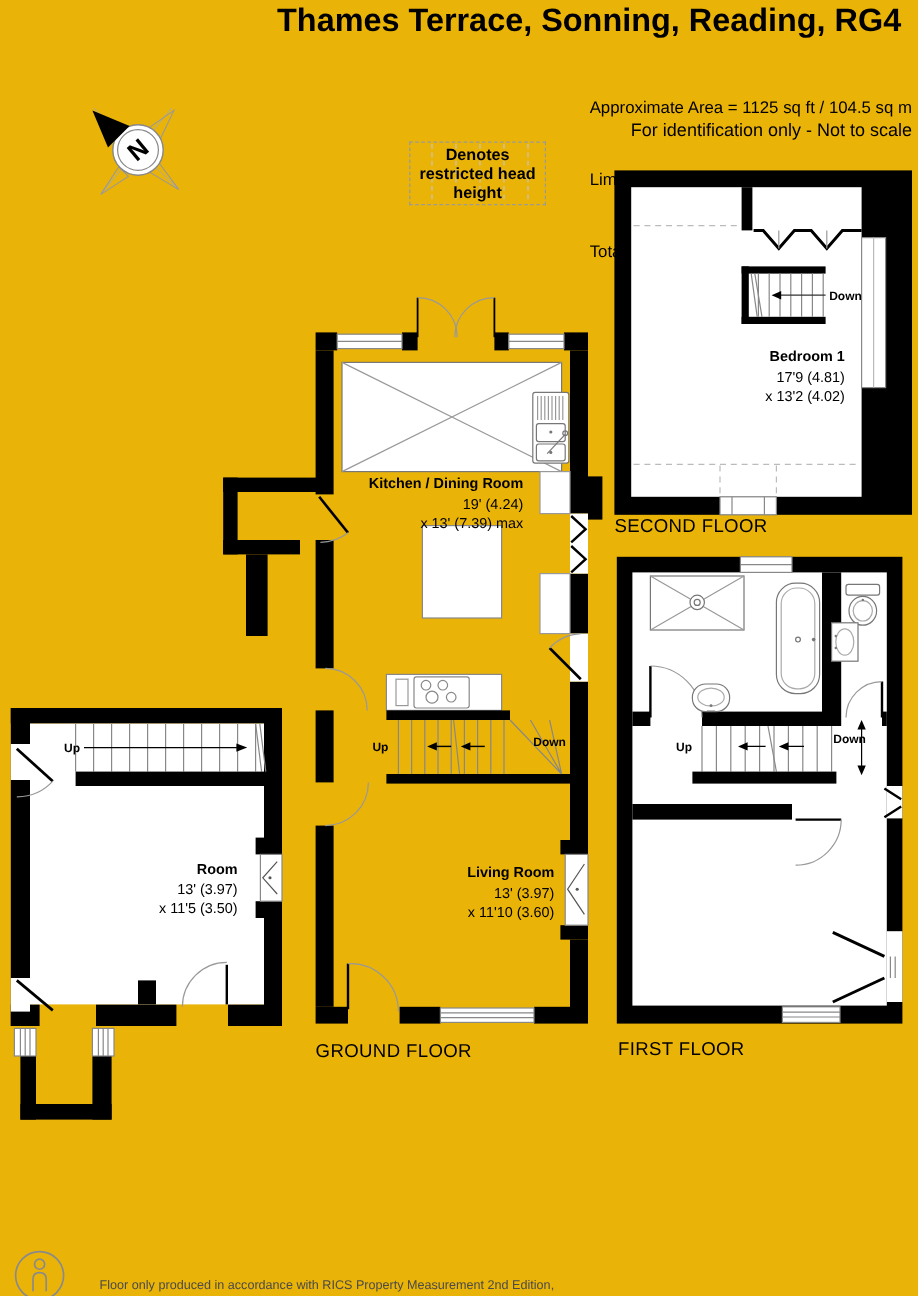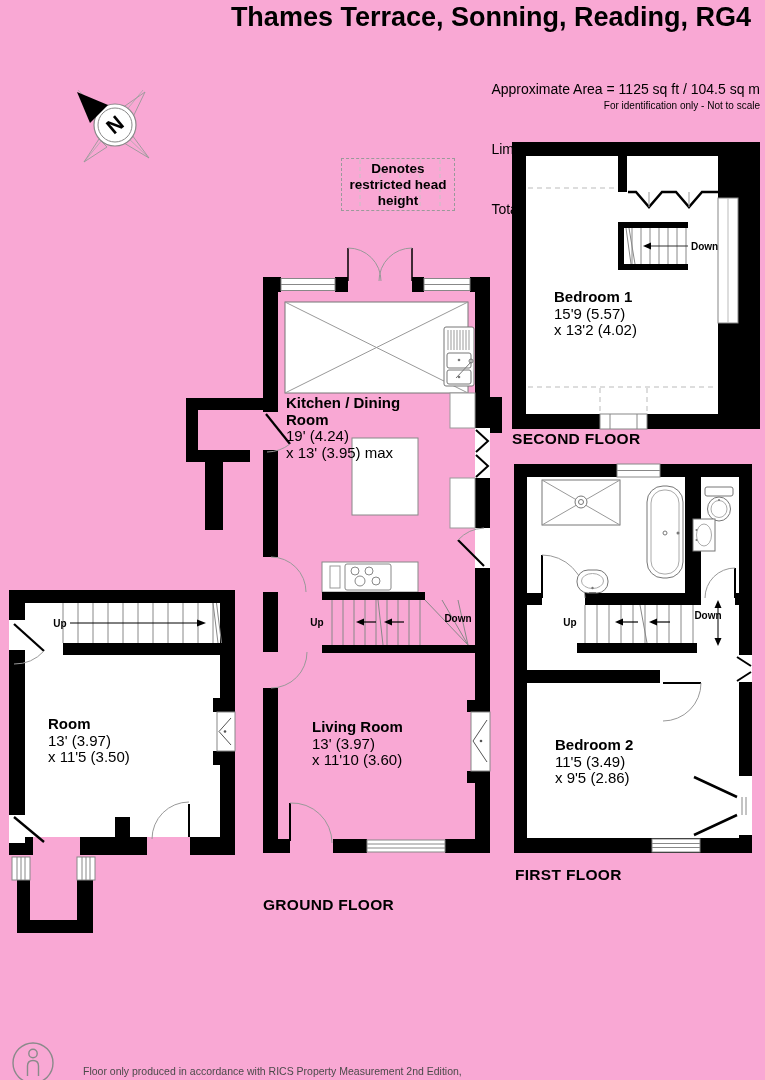--- a/index.html
+++ b/index.html
@@ -1,28 +1,28 @@
 <!DOCTYPE html>
 <html><head>
 <meta charset="utf-8">
 <style>
   html,body{margin:0;padding:0;background:#fff;}
-  .page{position:relative;width:765px;height:1080px;background:#f9a8d4;overflow:hidden;
+  .page{position:relative;width:765px;height:1080px;background:#eab308;overflow:hidden;
         font-family:"Liberation Sans",sans-serif;color:#000;}
   .abs{position:absolute;}
   .title{top:2px;right:14px;font-size:27px;font-weight:bold;white-space:nowrap;}
   .arealines{top:39px;right:5px;text-align:left;font-size:14px;line-height:20px;white-space:pre;}
-  .disclaimer{top:100px;right:5px;font-size:10px;}
-  .legend{left:341px;top:118px;width:114px;height:53px;border:1px dashed #9a9a9a;box-sizing:border-box;margin-top:40px;}
+  .disclaimer{top:100px;right:5px;font-size:15px;}
+  .legend{left:341px;top:118px;width:114px;height:53px;border:1px dashed #9a9a9a;box-sizing:border-box;}
   .legend .bars{position:absolute;inset:0;}
   .legend .txt{position:absolute;inset:0;display:flex;align-items:center;justify-content:center;
                text-align:center;font-size:13.5px;font-weight:bold;line-height:16px;padding:0 4px;}
-  .roomlbl{text-align:left;font-size:15px;line-height:16.5px;width:150px;}
+  .roomlbl{text-align:right;font-size:12px;line-height:16.5px;width:150px;}
   .roomlbl .nm{font-weight:bold;}
-  .floorcap{font-size:15.5px;font-weight:bold;letter-spacing:.3px;white-space:nowrap;}
+  .floorcap{font-size:15.5px;font-weight:normal;letter-spacing:.3px;white-space:nowrap;}
   .footer-txt{left:83px;top:1037px;font-size:10.5px;line-height:13.8px;color:#4a4a4a;white-space:pre;}
   svg{display:block;}
   svg text{font-family:"Liberation Sans",sans-serif;}
 </style>
 </head>
 <body>
 
 <div class="page">
 
   <div class="abs title">Thames Terrace, Sonning, Reading, RG4</div>
@@ -73,21 +73,21 @@
 
     <path d="M528 188 H616" stroke="#bbb" stroke-width="1" stroke-dasharray="5 4" fill="none"></path>
     <path d="M528 387 H716" stroke="#bbb" stroke-width="1" stroke-dasharray="5 4" fill="none"></path>
     <path d="M600 388 V412 M647 388 V412" stroke="#bbb" stroke-width="1" stroke-dasharray="5 4" fill="none"></path>
 
     <rect x="600" y="414" width="47" height="15" fill="#fff" stroke="#888" stroke-width="1"></rect>
     <path d="M610 414 V429 M637 414 V429" stroke="#888" stroke-width="1"></path>
   </svg>
   <div class="abs roomlbl" style="left:554px;top:289px">
     <div class="nm">Bedroom 1</div>
-    <div>15'9 (5.57)</div>
+    <div>17'9 (4.81)</div>
     <div>x 13'2 (4.02)</div>
   </div>
   <div class="abs floorcap" style="left:512px;top:430px">SECOND FLOOR</div>
 
   <svg class="abs" style="left:505px;top:458px" width="258" height="402" viewBox="505 458 258 402">
     <rect x="514" y="464" width="238" height="389" fill="#000"></rect>
     <rect x="527" y="477" width="212" height="361" fill="#fff"></rect>
 
     <rect x="617" y="464" width="43" height="13" fill="#fff" stroke="#888" stroke-width="1"></rect>
     <line x1="617" y1="470.5" x2="660" y2="470.5" stroke="#888" stroke-width="1"></line>
@@ -148,25 +148,20 @@
     <rect x="739" y="655" width="13" height="27" fill="#fff"></rect>
     <path d="M737 657 L751 666 M737 681 L751 672" stroke="#000" stroke-width="2"></path>
 
     <rect x="739" y="776" width="13" height="59" fill="#fff"></rect>
     <path d="M742 797 V815 M746 797 V815" stroke="#888" stroke-width="1"></path>
     <path d="M694 777 L737 797 M694 835 L737 815" stroke="#000" stroke-width="2.5"></path>
 
     <rect x="652" y="839" width="48" height="13" fill="#fff" stroke="#888" stroke-width="1"></rect>
     <path d="M652 843.5 H700 M652 847.5 H700" stroke="#888" stroke-width="1"></path>
   </svg>
-  <div class="abs roomlbl" style="left:555px;top:737px">
-    <div class="nm">Bedroom 2</div>
-    <div>11'5 (3.49)</div>
-    <div>x 9'5 (2.86)</div>
-  </div>
   <div class="abs floorcap" style="left:515px;top:866px">FIRST FLOOR</div>
 
   <svg class="abs" style="left:180px;top:240px" width="325" height="625" viewBox="180 240 325 625">
 
     <rect x="263" y="277" width="18" height="15" fill="#000"></rect>
     <rect x="335" y="277" width="13" height="15" fill="#000"></rect>
     <rect x="412" y="277" width="12" height="15" fill="#000"></rect>
     <rect x="470" y="277" width="20" height="15" fill="#000"></rect>
     <rect x="281" y="278.5" width="54" height="12" fill="#fff" stroke="#888" stroke-width="1"></rect>
     <line x1="281" y1="284.5" x2="335" y2="284.5" stroke="#888" stroke-width="1"></line>
@@ -250,28 +245,28 @@
     <rect x="333" y="839" width="34" height="14" fill="#000"></rect>
     <rect x="445" y="839" width="45" height="14" fill="#000"></rect>
     <line x1="290" y1="803" x2="290" y2="841" stroke="#000" stroke-width="2"></line>
     <path d="M290 803 A40 40 0 0 1 332 843" fill="none" stroke="#999" stroke-width="1"></path>
     <rect x="367" y="840" width="78" height="12" fill="#fff" stroke="#888" stroke-width="1"></rect>
     <path d="M367 844 H445 M367 848 H445" stroke="#888" stroke-width="1"></path>
   </svg>
   <div class="abs roomlbl" style="left:286px;top:395px">
     <div class="nm">Kitchen / Dining Room</div>
     <div>19' (4.24)</div>
-    <div>x 13' (3.95) max</div>
+    <div>x 13' (7.39) max</div>
   </div>
   <div class="abs roomlbl" style="left:312px;top:719px">
     <div class="nm">Living Room</div>
     <div>13' (3.97)</div>
     <div>x 11'10 (3.60)</div>
   </div>
-  <div class="abs floorcap" style="left:263px;top:896px">GROUND FLOOR</div>
+  <div class="abs floorcap" style="left:263px;top:868px">GROUND FLOOR</div>
 
   <svg class="abs" style="left:5px;top:586px" width="255" height="372" viewBox="5 586 255 372">
     <rect x="9" y="590" width="226" height="13" fill="#000"></rect>
     <rect x="9" y="590" width="16" height="265" fill="#000"></rect>
     <rect x="220" y="590" width="15" height="265" fill="#000"></rect>
     <rect x="9" y="837" width="24" height="18" fill="#000"></rect>
     <rect x="80" y="837" width="67" height="18" fill="#000"></rect>
     <rect x="190" y="837" width="45" height="18" fill="#000"></rect>
     <rect x="25" y="603" width="195" height="234" fill="#fff"></rect>
 

